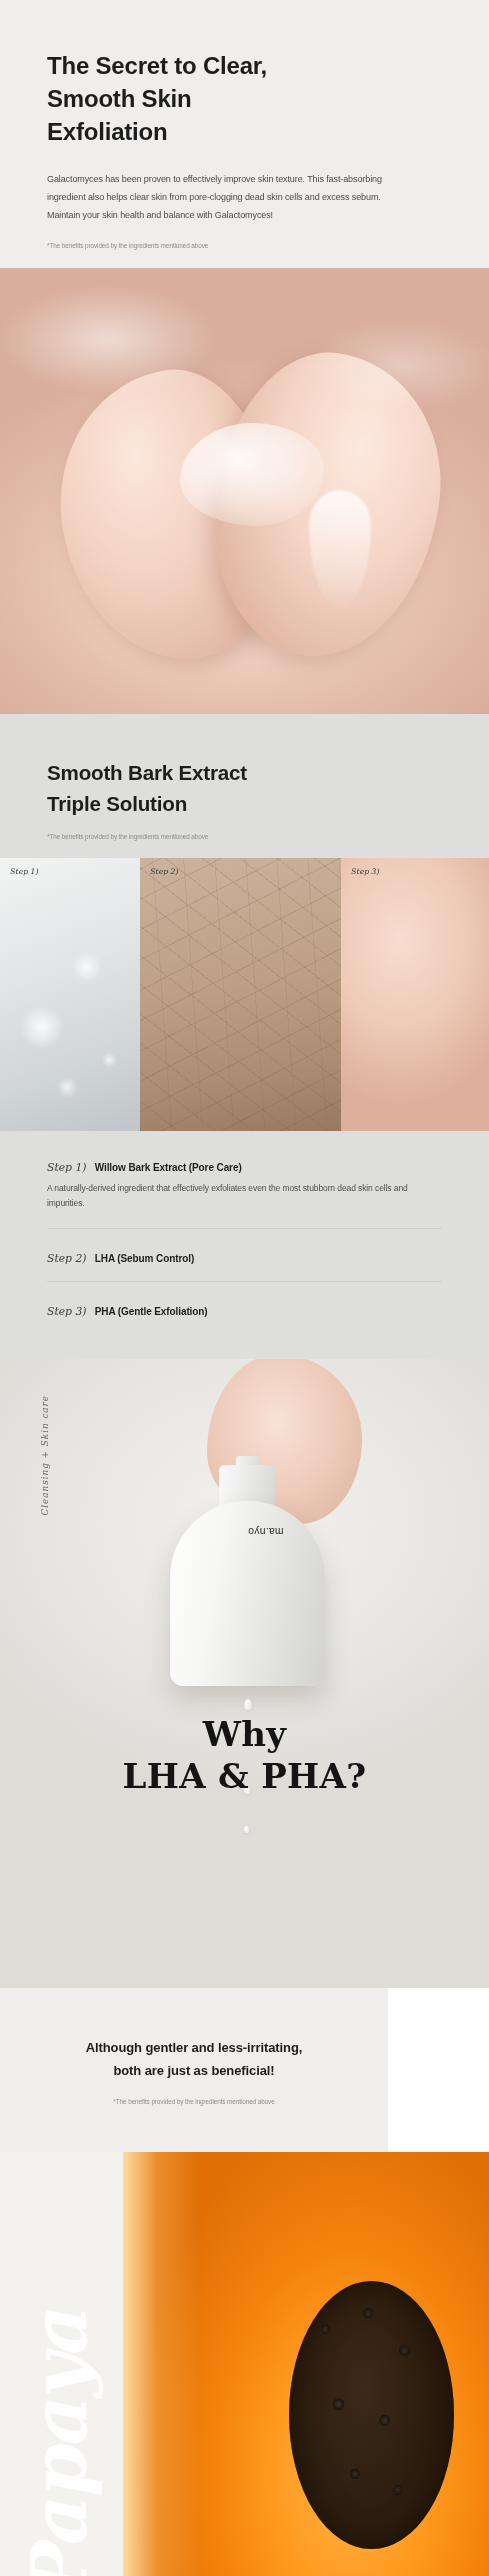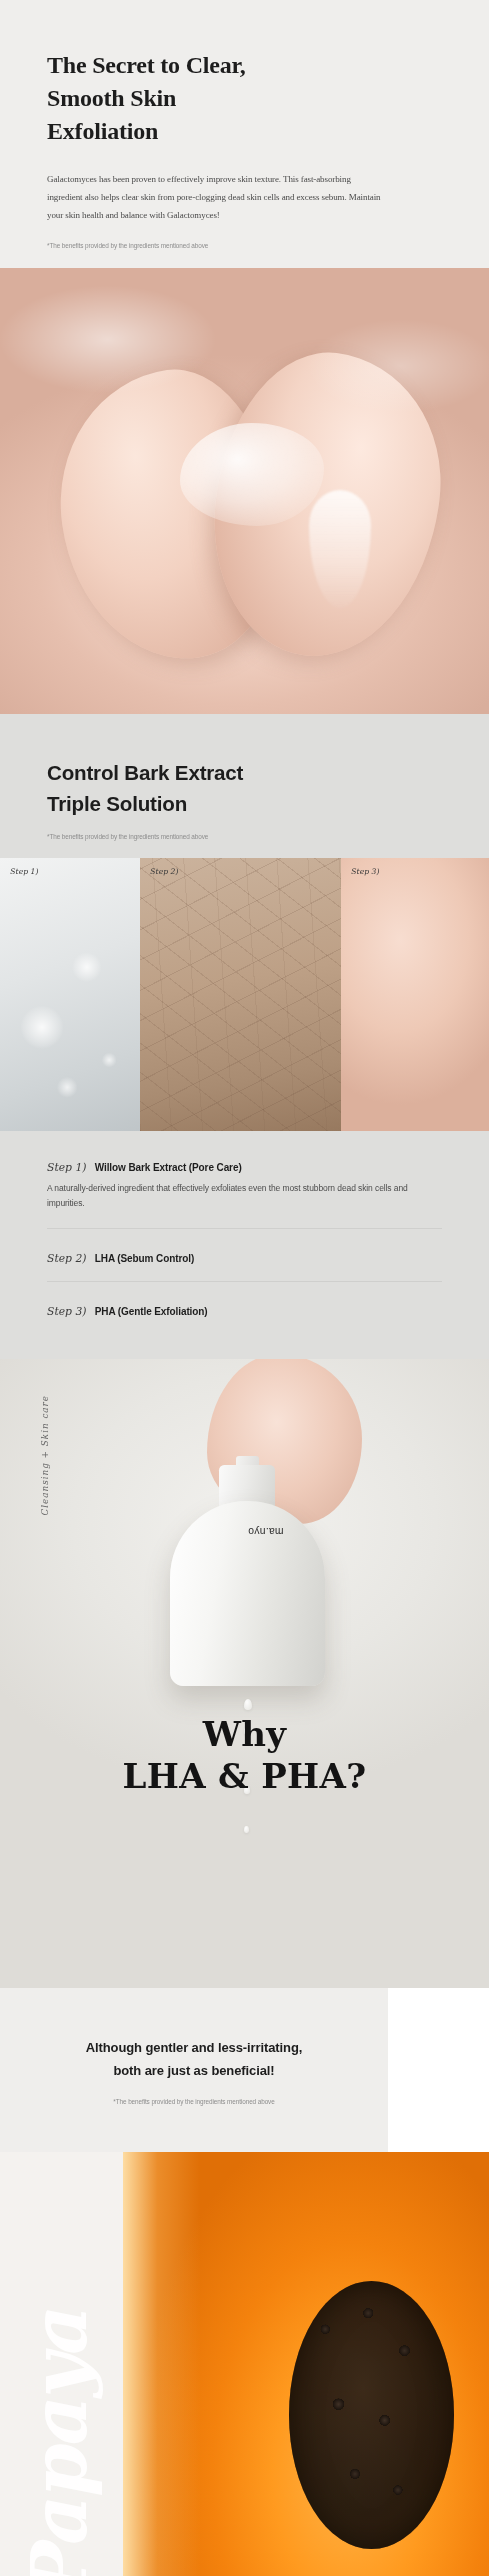--- a/index.html
+++ b/index.html
@@ -31,30 +31,28 @@
     top: 49px;
     width: 361px;
     z-index: 3;
   }
   .h1 {
     font-size: 24px;
     line-height: 1.38;
     font-weight: bold;
     color: #1d1d1d;
     letter-spacing: -0.2px;
-    font-family: Liberation Serif, serif;
   }
   .body-copy {
     margin-top: 21.6px;
     font-size: 9px;
     line-height: 2.0;
     color: #4a4a4a;
     width: 340px;
     letter-spacing: -0.1px;
-    font-family: Liberation Serif, serif;
   }
   .footnote {
     margin-top: 18.5px;
     font-size: 6.4px;
     color: #8d8d8d;
     letter-spacing: -0.1px;
   }
 
   
   .sec1-photo {
@@ -431,21 +429,21 @@
     </div>
     <div class="sec1-photo">
       <div class="sec1-gel"></div>
       <div class="sec1-gel2"></div>
       <div class="sec1-sheen"></div>
     </div>
   </section>
 
   <section class="sec2">
     <div class="sec2-head">
-      <div class="h2">Control Bark Extract</div>
+      <div class="h2">Smooth Bark Extract</div>
       <div class="h2">Triple Solution</div>
       <p class="footnote">*The benefits provided by the ingredients mentioned above</p>
     </div>
 
     <div class="steps-strip">
       <div class="step-img a img-a">
         <span class="step-tag">Step 1)</span>
       </div>
       <div class="step-img b img-b">
         <span class="step-tag">Step 2)</span>

